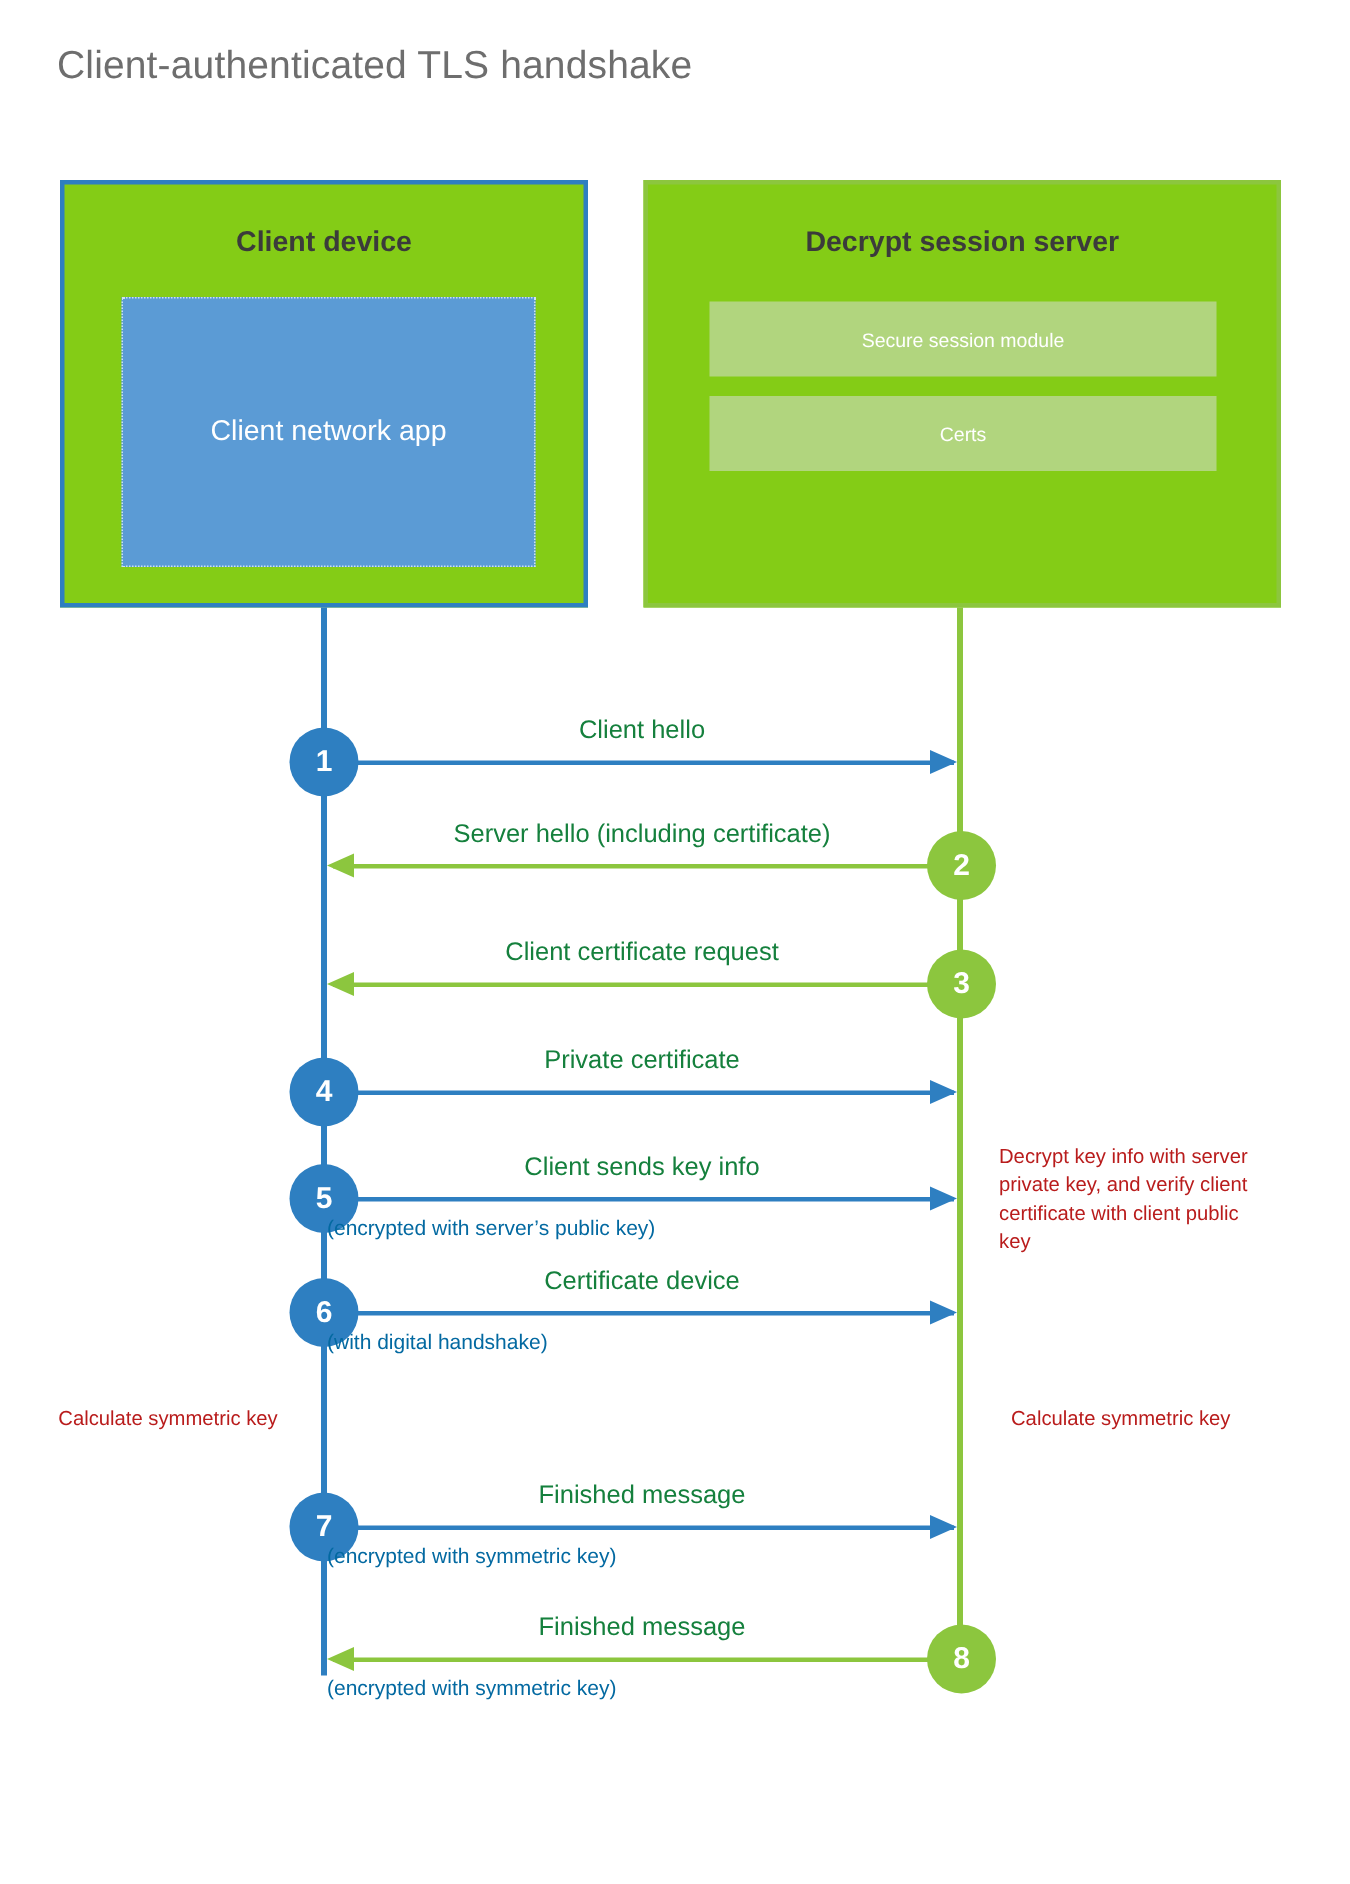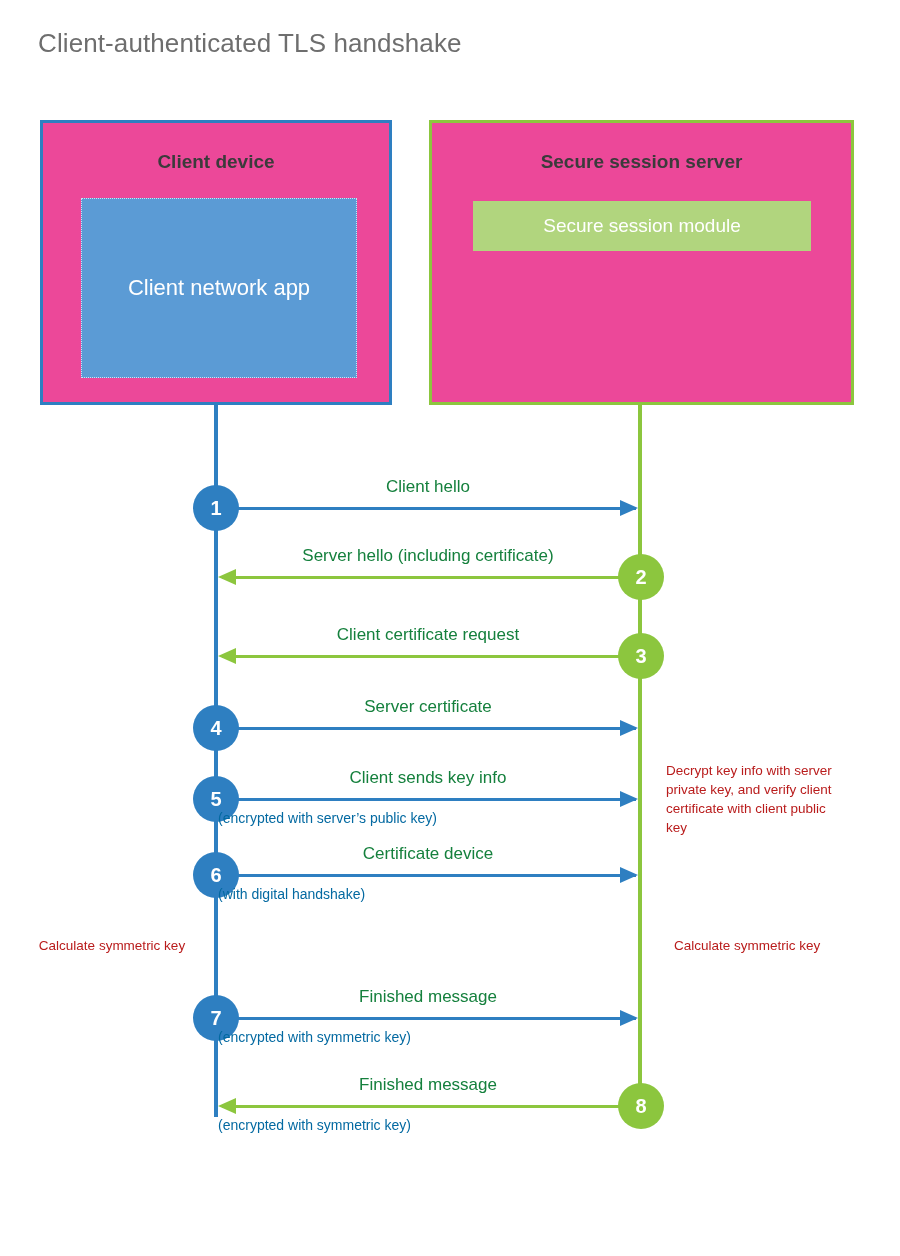--- a/index.html
+++ b/index.html
@@ -27,21 +27,21 @@
     font-size: 26px;
     font-weight: 400;
     color: #6e6e6e;
     letter-spacing: 0.1px;
     white-space: nowrap;
   }
 
   
   .actor-box {
     position: absolute;
-    background: #ec4899;
+    background: #84cc16;
     box-sizing: border-box;
   }
   .client-box {
     left: 40px;
     top: 120px;
     width: 352px;
     height: 285px;
     border: 3px solid #2e7fc1;
   }
   .server-box {
@@ -70,37 +70,37 @@
     width: 276px;
     height: 180px;
     background: #5b9bd5;
     border: 1px dotted #cfe2f3;
     box-sizing: border-box;
     display: flex;
     align-items: center;
     justify-content: center;
     text-align: left;
     color: #ffffff;
-    font-size: 22px;
+    font-size: 19px;
     line-height: 1.35;
     padding: 0 14px;
   }
 
   
   .server-bar {
     position: absolute;
     left: 41px;
     width: 338px;
     height: 50px;
     background: #b1d57e;
     display: flex;
     align-items: center;
     justify-content: center;
     color: #ffffff;
-    font-size: 19px;
+    font-size: 13px;
   }
   .server-bar.b0 { top: 78px; }
   .server-bar.b1 { top: 141px; }
   .server-bar.b2 { top: 203px; }
 
   
   .lifeline {
     position: absolute;
     width: 4px;
   }
@@ -235,22 +235,23 @@
 <div id="canvas">
 
   <div class="page-title">Client-authenticated TLS handshake</div>
 
   <div class="actor-box client-box">
     <div class="actor-title">Client device</div>
     <div class="client-app">Client network app</div>
   </div>
 
   <div class="actor-box server-box">
-    <div class="actor-title">Secure session server</div>
+    <div class="actor-title">Decrypt session server</div>
     <div class="server-bar b0">Secure session module</div>
+    <div class="server-bar b1">Certs</div>
   </div>
 
   <div class="lifeline lifeline-client"></div>
   <div class="lifeline lifeline-server"></div>
 
   <div class="msg" style="top:507px">
     <div class="msg-label">Client hello</div>
     <div class="msg-line to-server"></div>
     <div class="arrow right"></div>
     <div class="step-circle at-client">1</div>
@@ -264,21 +265,21 @@
   </div>
 
   <div class="msg" style="top:655px">
     <div class="msg-label">Client certificate request</div>
     <div class="msg-line to-client"></div>
     <div class="arrow left"></div>
     <div class="step-circle at-server">3</div>
   </div>
 
   <div class="msg" style="top:727px">
-    <div class="msg-label">Server certificate</div>
+    <div class="msg-label">Private certificate</div>
     <div class="msg-line to-server"></div>
     <div class="arrow right"></div>
     <div class="step-circle at-client">4</div>
   </div>
 
   <div class="msg" style="top:798px">
     <div class="msg-label">Client sends key info</div>
     <div class="msg-line to-server"></div>
     <div class="arrow right"></div>
     <div class="step-circle at-client">5</div>

